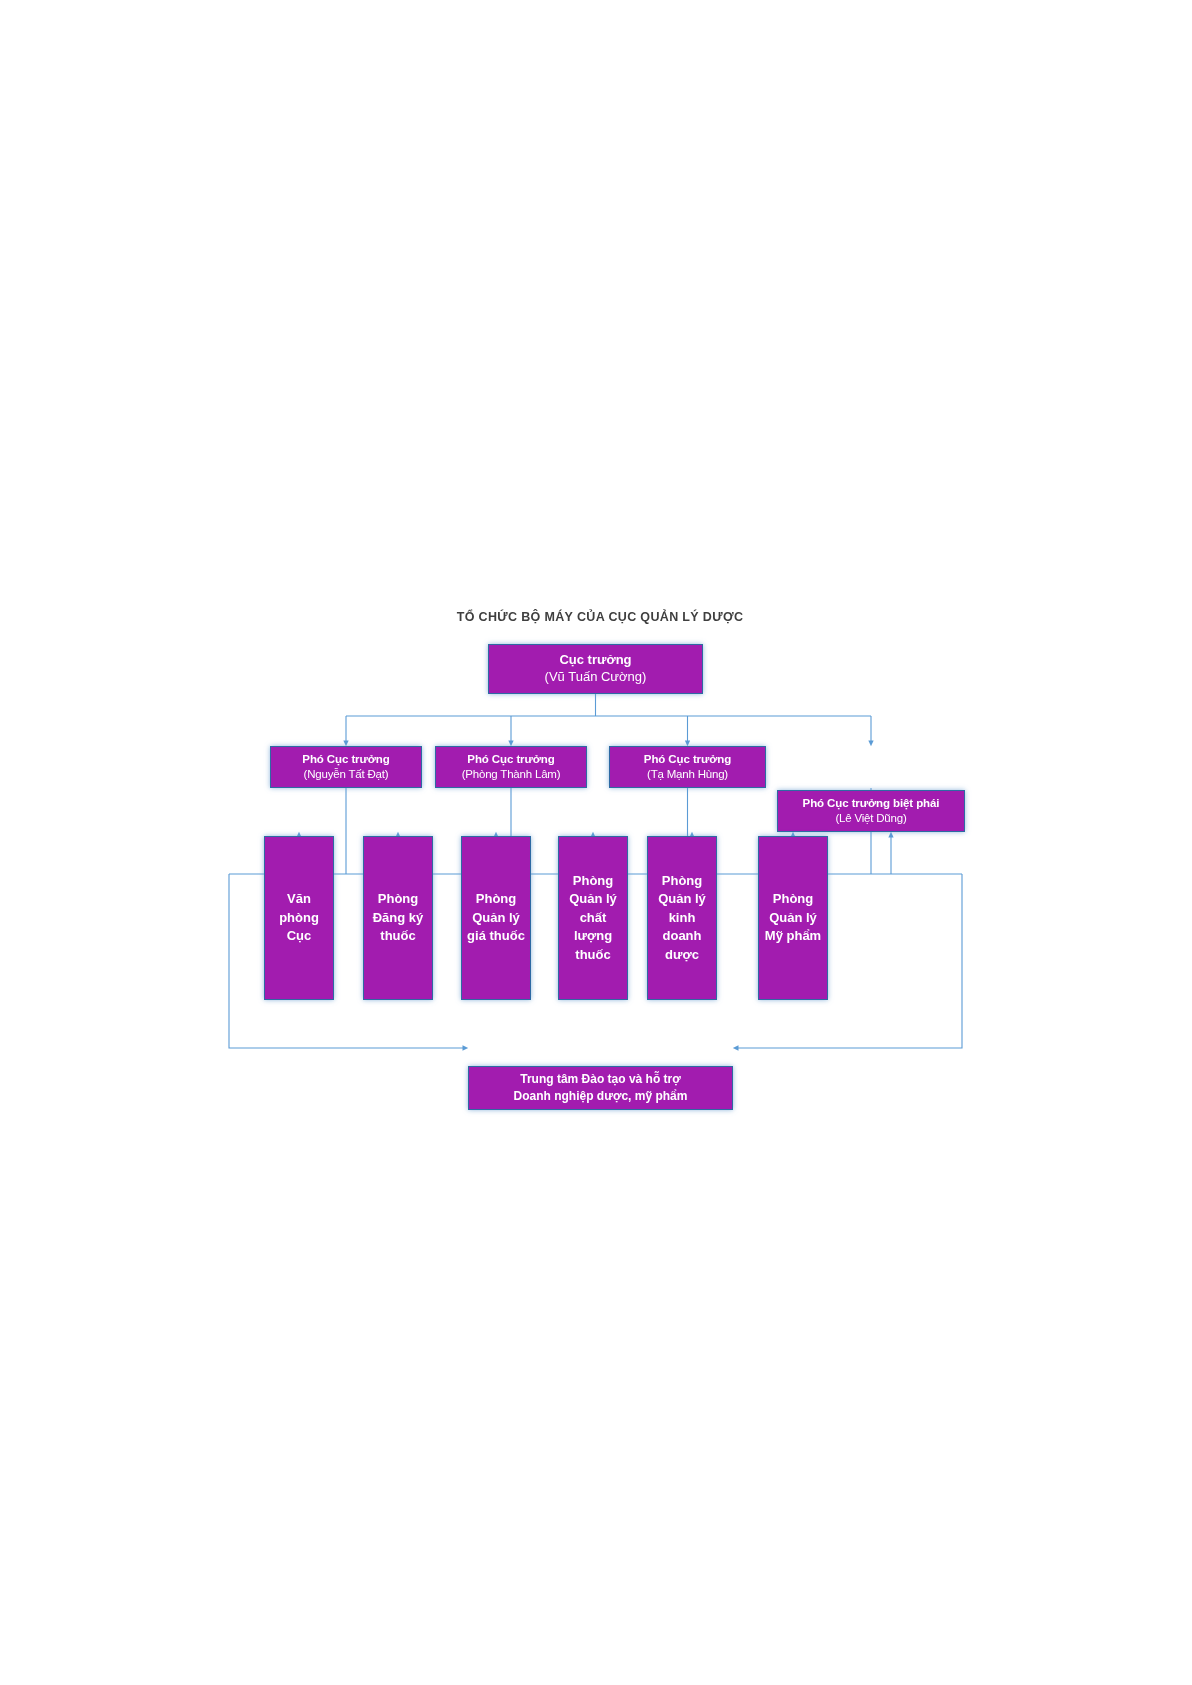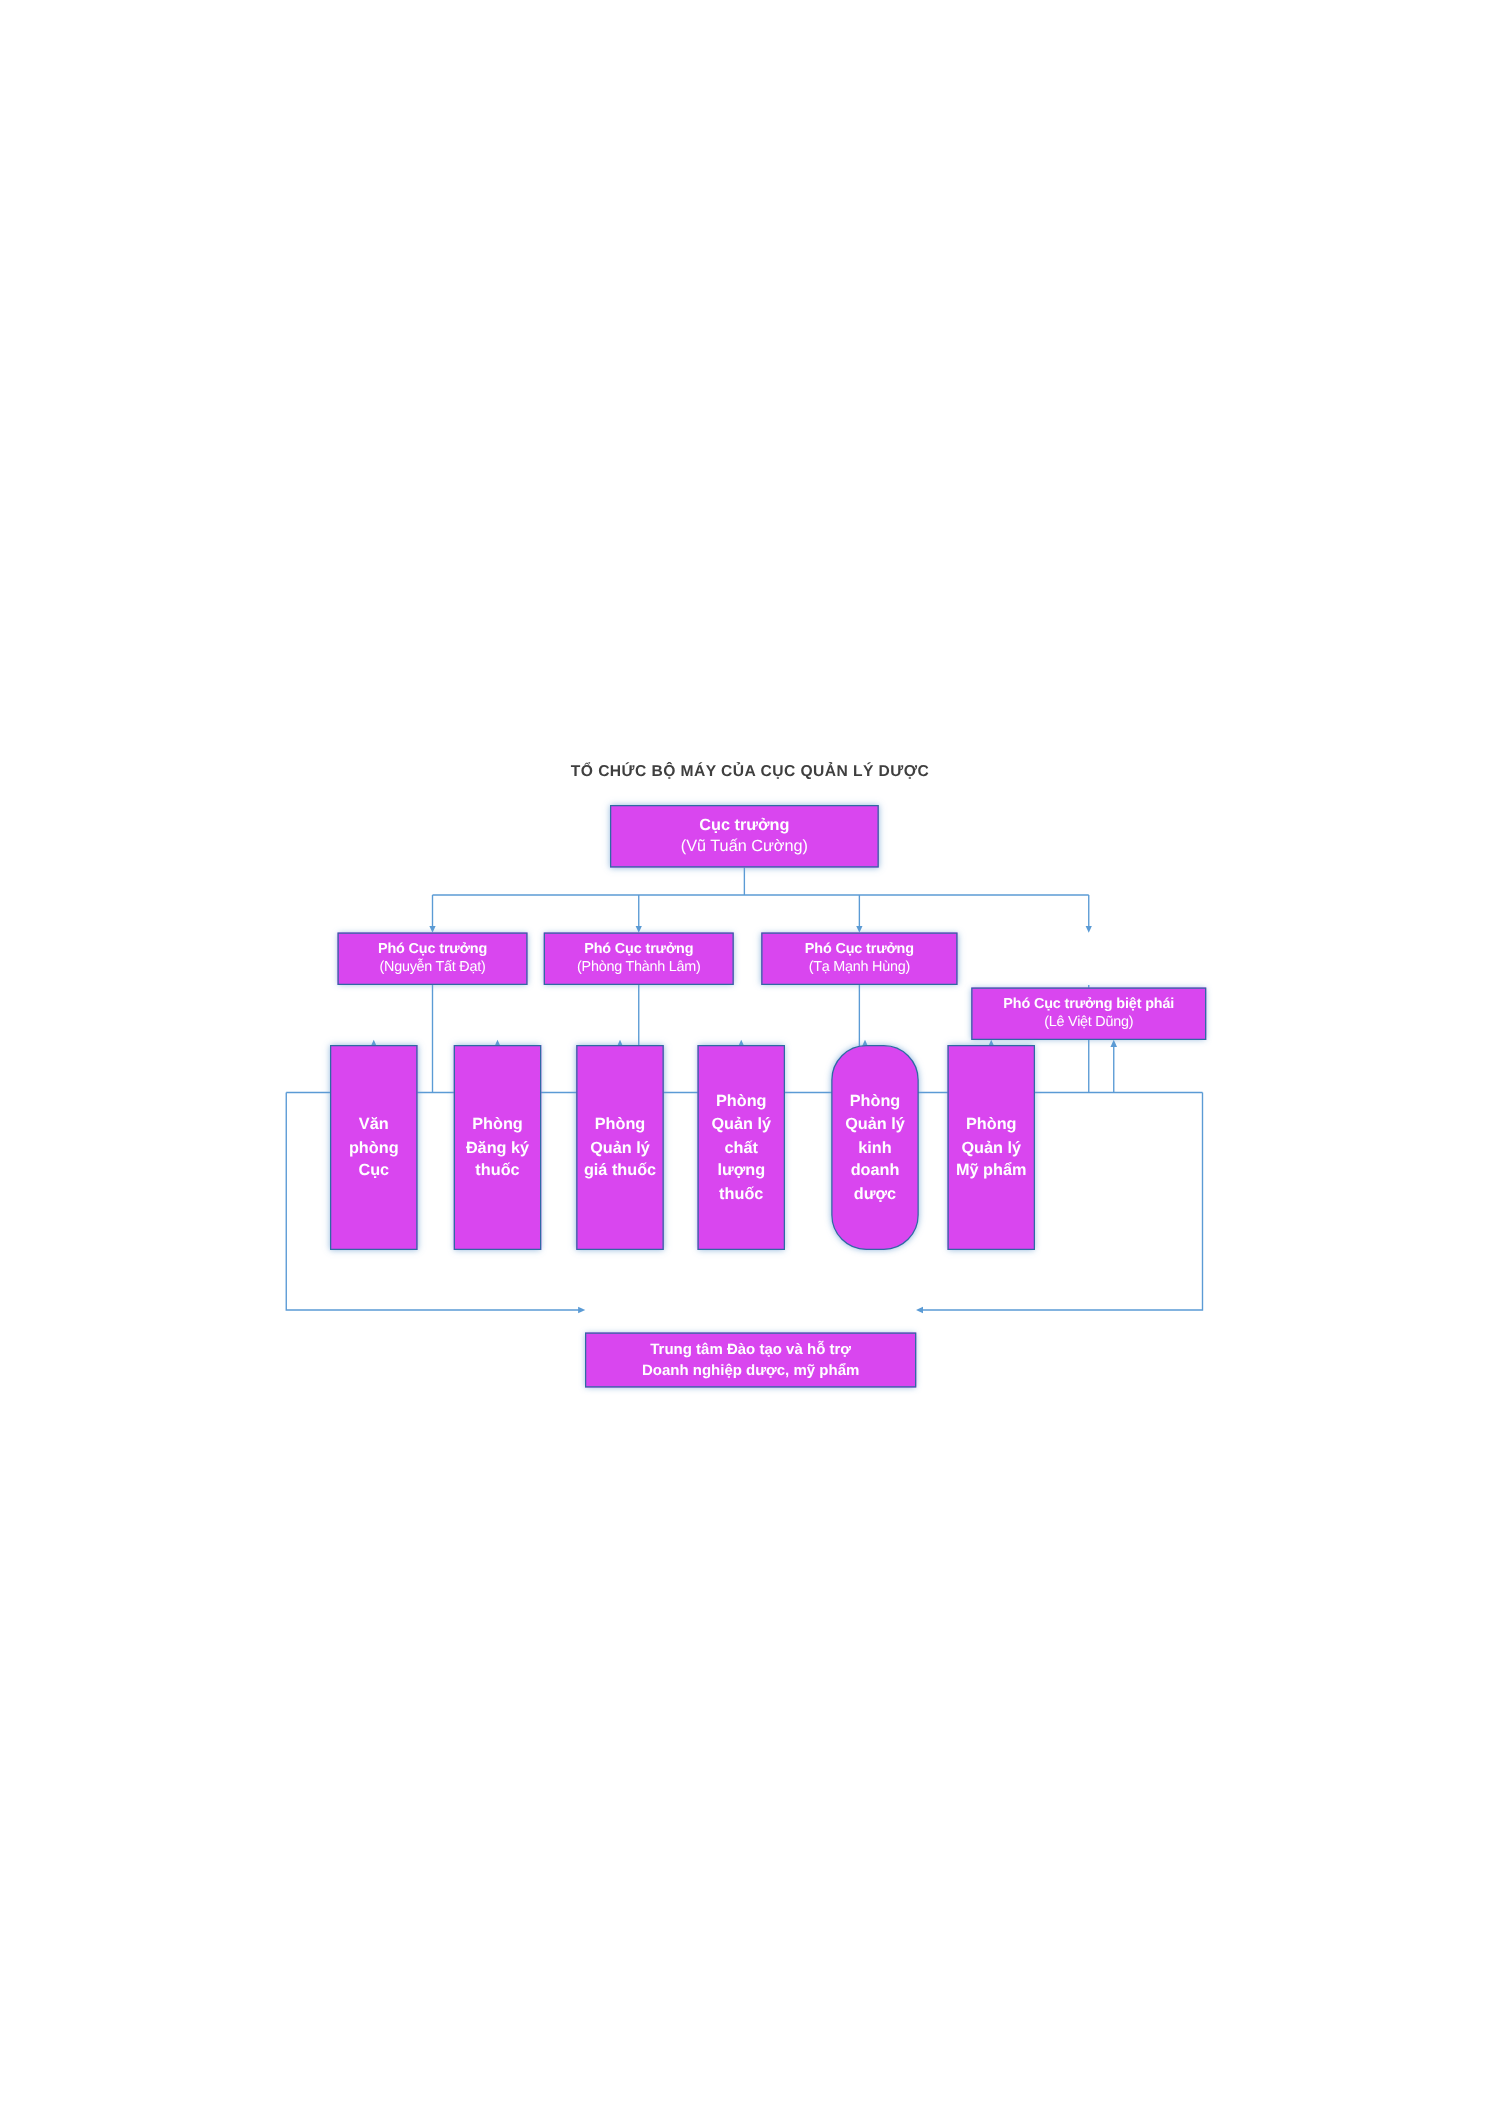--- a/index.html
+++ b/index.html
@@ -44,21 +44,21 @@
     font-weight: 600;
     letter-spacing: 0.35px;
     color: #3f3f3f;
     font-family: "Liberation Sans", sans-serif;
   }
 
   
   .node {
     position: absolute;
     box-sizing: border-box;
-    background: #d946ef;
+    background: #a21caf;
     border: 1px solid #2e6aa3;
     box-shadow: 0 0 5px rgba(110,160,210,0.75);
     color: #ffffff;
     display: flex;
     flex-direction: column;
     align-items: center;
     justify-content: center;
     text-align: center;
     line-height: 1.28;
     font-family: "Liberation Sans", sans-serif;
@@ -96,21 +96,21 @@
     width: 70px;
     font-size: 13px;
     font-weight: 700;
     padding: 0 3px;
     line-height: 1.42;
   }
   #node-dept-0 { left: 264px; }
   #node-dept-1 { left: 363px; }
   #node-dept-2 { left: 461px; }
   #node-dept-3 { left: 558px; }
-  #node-dept-4 { left: 665px; border-radius: 28px; }
+  #node-dept-4 { left: 647px; }
   #node-dept-5 { left: 758px; }
   #node-dept-6 { left: 856px; }
 
   
   #node-center {
     left: 468px;
     top: 1066px;
     width: 265px;
     height: 44px;
     font-size: 12px;

